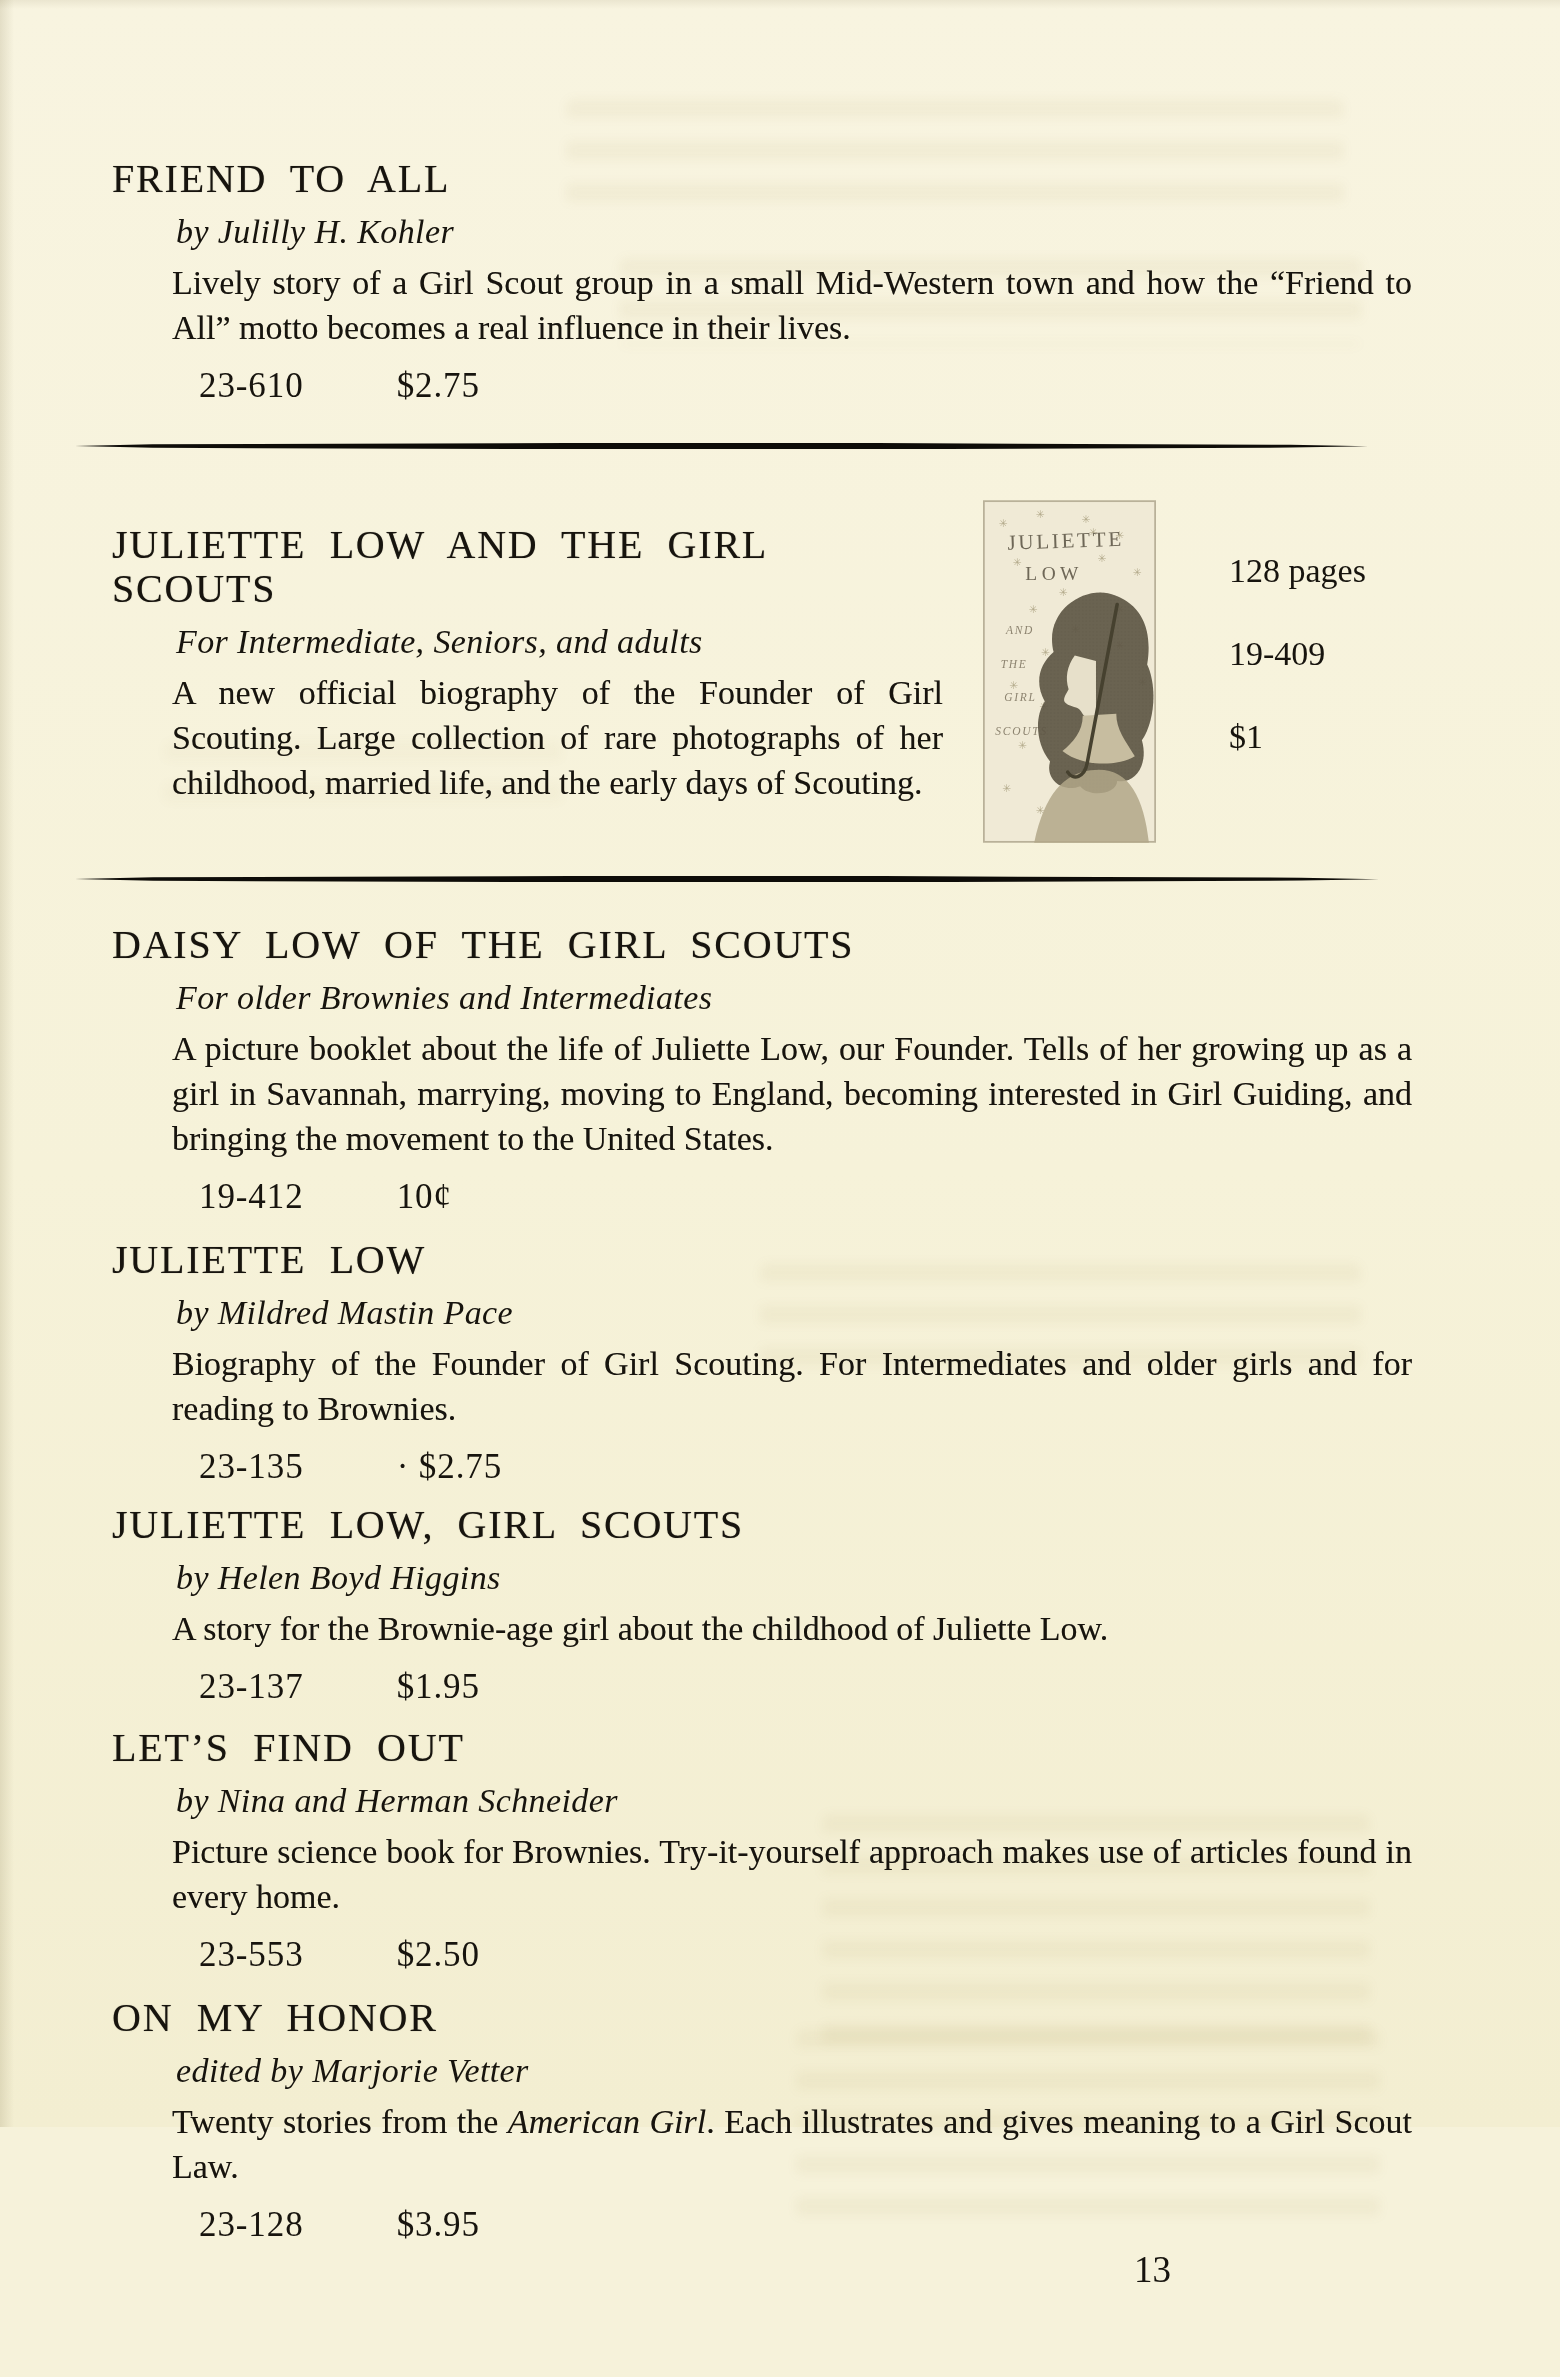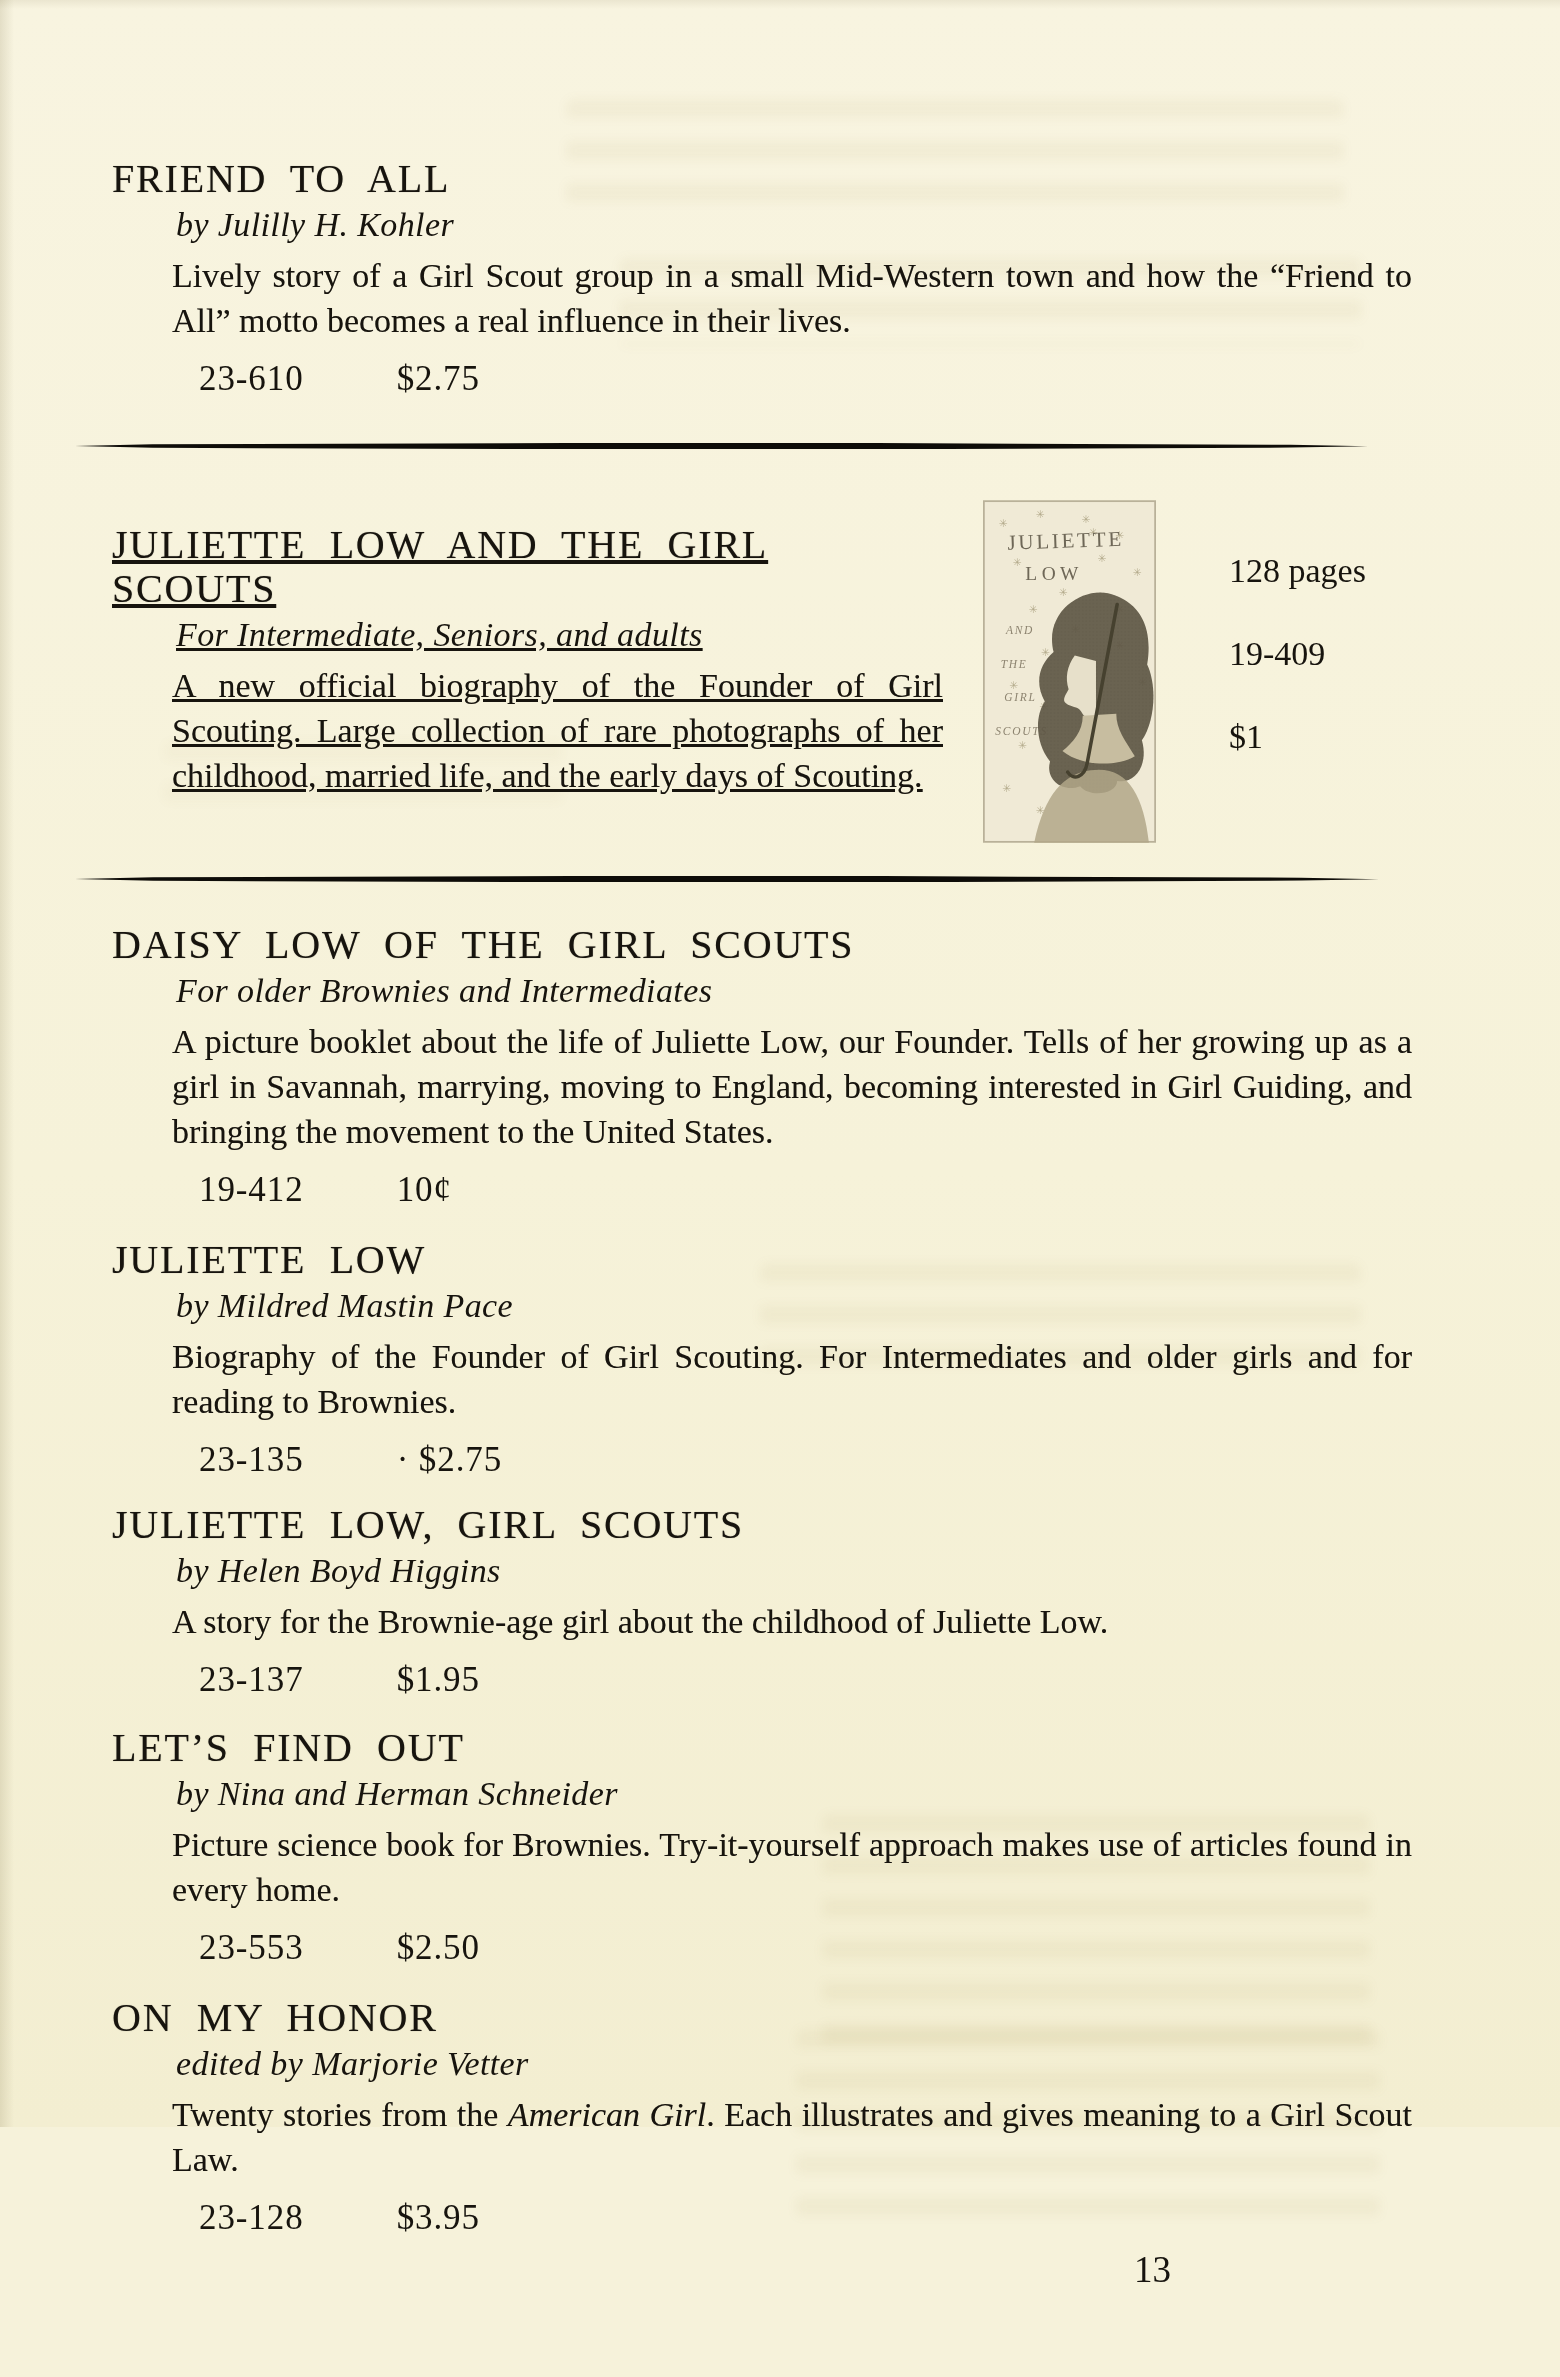--- a/index.html
+++ b/index.html
@@ -35,29 +35,29 @@
   .rule1 { top:443px; width:1293px; }
   .rule2 { top:876px; width:1304px; }
 
   .entry { position:absolute; left:112px; width:1300px; }
   .s0{top:157px} .s1{top:523px} .s2{top:923px} .s3{top:1238px}
   .s4{top:1503px} .s5{top:1726px} .s6{top:1996px}
 
   .title { margin:0; font-size:40px; font-weight:normal; line-height:44px;
     letter-spacing:1.8px; word-spacing:11.5px;
     text-shadow:0 0 0.9px rgba(23,20,14,.45); }
-  .byline { margin:2px 0 0 64px; font-style:italic; font-size:34px; line-height:43px;
+  .byline { margin:9px 0 0 64px; font-style:italic; font-size:34px; line-height:43px;
     letter-spacing:0.4px; }
   .desc { margin:7px 0 0 60px; font-size:34px; line-height:45px; text-align:justify;
     text-shadow:0 0 0.4px rgba(23,20,14,.35); }
   .codeline { margin:16px 0 0 51px; font-size:35px; letter-spacing:0.9px; }
   .code { display:inline-block; min-width:188px;margin-left:36px; }
 
   
-  .entry-left { width:831px;text-decoration:underline; }
+  .entry-left { width:831px; }
   .cover { position:absolute; left:871px; top:-23px; width:173px; height:343px; }
   .cover svg { display:block; }
   .info { position:absolute; left:1101px; font-size:34px; line-height:41px;margin-left:16px; }
   .i-pages{top:26.5px} .i-code{top:110px} .i-price{top:193px}
 
   .page-number { position:absolute; left:1134px; top:2248px; font-size:37px; }
 </style>
 </head>
 <body>
 

